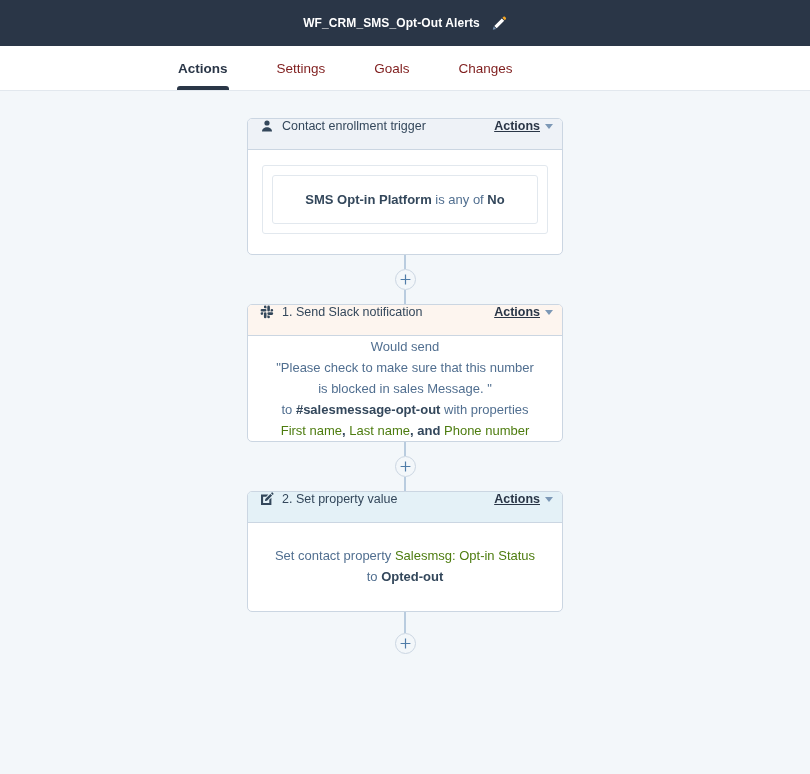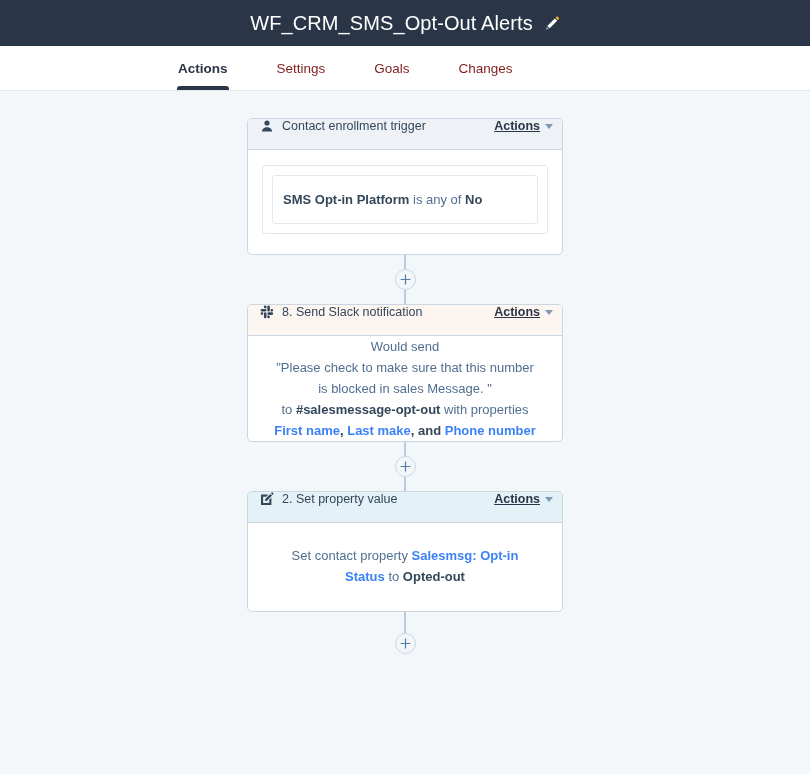--- a/index.html
+++ b/index.html
@@ -21,22 +21,22 @@
   .titlebar {
     height: 46px;
     background: #2a3647;
     display: flex;
     align-items: center;
     justify-content: center;
     gap: 11px;
   }
   .titlebar-title {
     color: #ffffff;
-    font-size: 20px;
-    font-weight: normal;
+    font-size: 12px;
+    font-weight: bold;
     letter-spacing: 0.1px;
   }
   .pencil-icon {
     display: inline-flex;
     align-items: center;
     justify-content: center;
     width: 16px;
     height: 16px;
     cursor: pointer;
   }
@@ -161,26 +161,26 @@
     border-radius: 3px;
     padding: 9px;
     margin: 7px 6px 10px 6px;
   }
   .filter-inner {
     border: 1px solid #e2e8ee;
     border-radius: 3px;
     padding: 13px 10px;
     font-size: 13px;
     color: #516f90;
-    text-align: left;
+    text-align: center;
     background: #ffffff;
   }
 
   .strong { font-weight: bold; color: #33475b; }
-  .teal   { font-weight: bold; color: #3b82f6; margin-top: 28px; }
+  .teal   { font-weight: normal; color: #4d7c0f; margin-top: 28px; }
 
   .body-line { display: block; }
 
   
   .connector {
     width: 2px;
     background: #b9ccdf;
     flex: 0 0 auto;
   }
   .plus-btn {
@@ -273,32 +273,32 @@
     <div class="card">
       <div class="card-header slack">
         <span class="header-icon">
           <svg width="14" height="14" viewBox="0 0 14 14">
             <path d="M3.2 8.6a1.3 1.3 0 1 1-1.3-1.3h1.3v1.3zM3.9 8.6a1.3 1.3 0 0 1 2.6 0v3.3a1.3 1.3 0 0 1-2.6 0V8.6z" fill="#33475b"></path>
             <path d="M5.2 3.2a1.3 1.3 0 1 1 1.3-1.3v1.3H5.2zM5.2 3.9a1.3 1.3 0 0 1 0 2.6H1.9a1.3 1.3 0 0 1 0-2.6h3.3z" fill="#33475b"></path>
             <path d="M10.6 5.2a1.3 1.3 0 1 1 1.3 1.3h-1.3V5.2zM9.9 5.2a1.3 1.3 0 0 1-2.6 0V1.9a1.3 1.3 0 0 1 2.6 0v3.3z" fill="#33475b"></path>
             <path d="M8.6 10.6a1.3 1.3 0 1 1-1.3 1.3v-1.3h1.3zM8.6 9.9a1.3 1.3 0 0 1 0-2.6h3.3a1.3 1.3 0 0 1 0 2.6H8.6z" fill="#33475b"></path>
           </svg>
         </span>
-        <span class="header-title">8. Send Slack notification</span>
+        <span class="header-title">1. Send Slack notification</span>
         <span class="actions-link">
           <span class="actions-label">Actions</span>
           <span class="caret"></span>
         </span>
       </div>
       <div class="card-body">
         <span class="body-line">Would send</span>
         <span class="body-line">"Please check to make sure that this number</span>
         <span class="body-line">is blocked in sales Message. "</span>
         <span class="body-line"><span>to </span><span class="strong">#salesmessage-opt-out</span><span> with properties</span></span>
-        <span class="body-line"><span class="teal">First name</span><span class="strong">, </span><span class="teal">Last make</span><span class="strong">, and </span><span class="teal">Phone number</span></span>
+        <span class="body-line"><span class="teal">First name</span><span class="strong">, </span><span class="teal">Last name</span><span class="strong">, and </span><span class="teal">Phone number</span></span>
       </div>
     </div>
 
     <div class="node-gap">
       <div class="connector" style="height:14px;"></div>
       <div class="plus-btn">
         <svg width="11" height="11" viewBox="0 0 11 11">
           <path d="M5.5 0.6v9.8M0.6 5.5h9.8" stroke="#4f7ca8" stroke-width="1.2"></path>
         </svg>
       </div>

